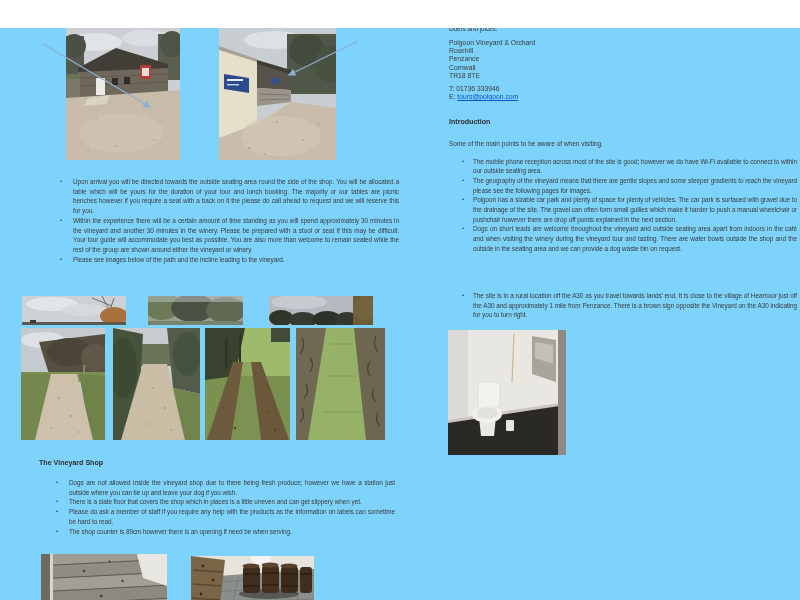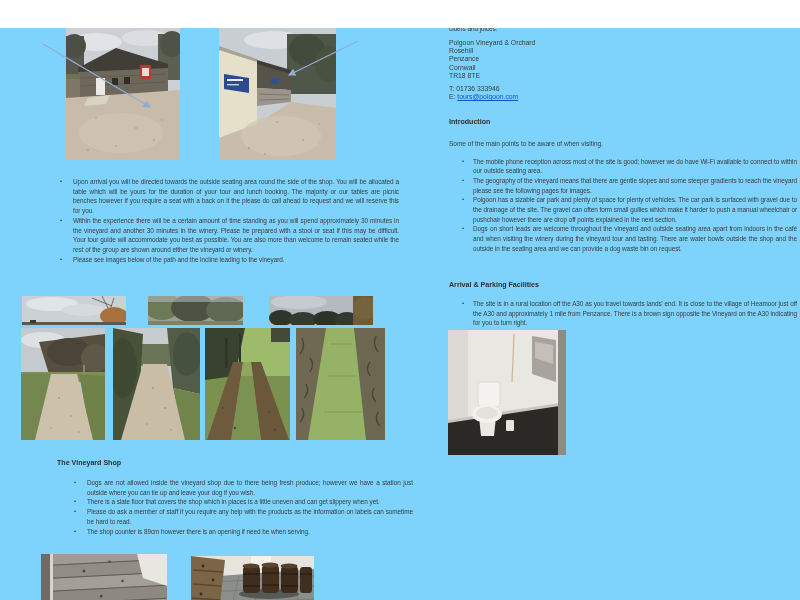--- a/index.html
+++ b/index.html
@@ -166,21 +166,20 @@
           <span class="btext">Within the experience there will be a certain amount of time standing as you will spend approximately 30 minutes in the vineyard and another 30 minutes in the winery. Please be prepared with a stool or seat if this may be difficult. Your tour guide will accommodate you best as possible. You are also more than welcome to remain seated while the rest of the group are shown around either the vineyard or winery.</span>
         </li>
       <li>
           <span class="marker">•</span>
           <span class="btext">Please see images below of the path and the incline leading to the vineyard.</span>
         </li>
     </ul>
   </div>
 
   <div class="abs textlayer right-col" style="left:449px;top:253px;width:348px">
-    <div class="heading">Arrival &amp; Parking Facilities</div>
     <ul class="bullets txt" style="margin-top:10px">
       <li>
           <span class="marker">•</span>
           <span class="btext">The site is in a rural location off the A30 as you travel towards lands' end. It is close to the village of Heamoor just off the A30 and approximately 1 mile from Penzance. There is a brown sign opposite the Vineyard on the A30 indicating for you to turn right.</span>
         </li>
     </ul>
   </div>
 
   <div class="photo" style="left:22px;top:268px;width:104px;height:29px">
     <svg viewBox="0 0 104 29" preserveAspectRatio="none">
@@ -294,21 +293,21 @@
         <ellipse cx="39" cy="83" rx="11" ry="6" fill="#e2e1dc"></ellipse>
       </g>
       <rect x="58" y="90" width="8" height="11" rx="1" fill="#e6e4df"></rect>
       <polygon points="84,6 108,10 108,52 84,44" fill="#a8a49d"></polygon>
       <polygon points="87,12 105,15 105,34 87,28" fill="#c4c0b8"></polygon>
       <line x1="66" y1="4" x2="64" y2="52" stroke="#cbb695" stroke-width="1.2"></line>
       <rect x="110" y="0" width="8" height="125" fill="#8e8a84"></rect>
     </svg>
   </div>
 
-  <div class="abs textlayer left-col" style="left:57px;top:431px;width:356px">
+  <div class="abs textlayer left-col" style="left:39px;top:431px;width:356px">
     <div class="heading">The Vineyard Shop</div>
     <ul class="bullets txt" style="margin-top:11px">
       <li>
           <span class="marker">•</span>
           <span class="btext">Dogs are not allowed inside the vineyard shop due to there being fresh produce; however we have a station just outside where you can tie up and leave your dog if you wish.</span>
         </li>
       <li>
           <span class="marker">•</span>
           <span class="btext">There is a slate floor that covers the shop which in places is a little uneven and can get slippery when yet.</span>
         </li>

